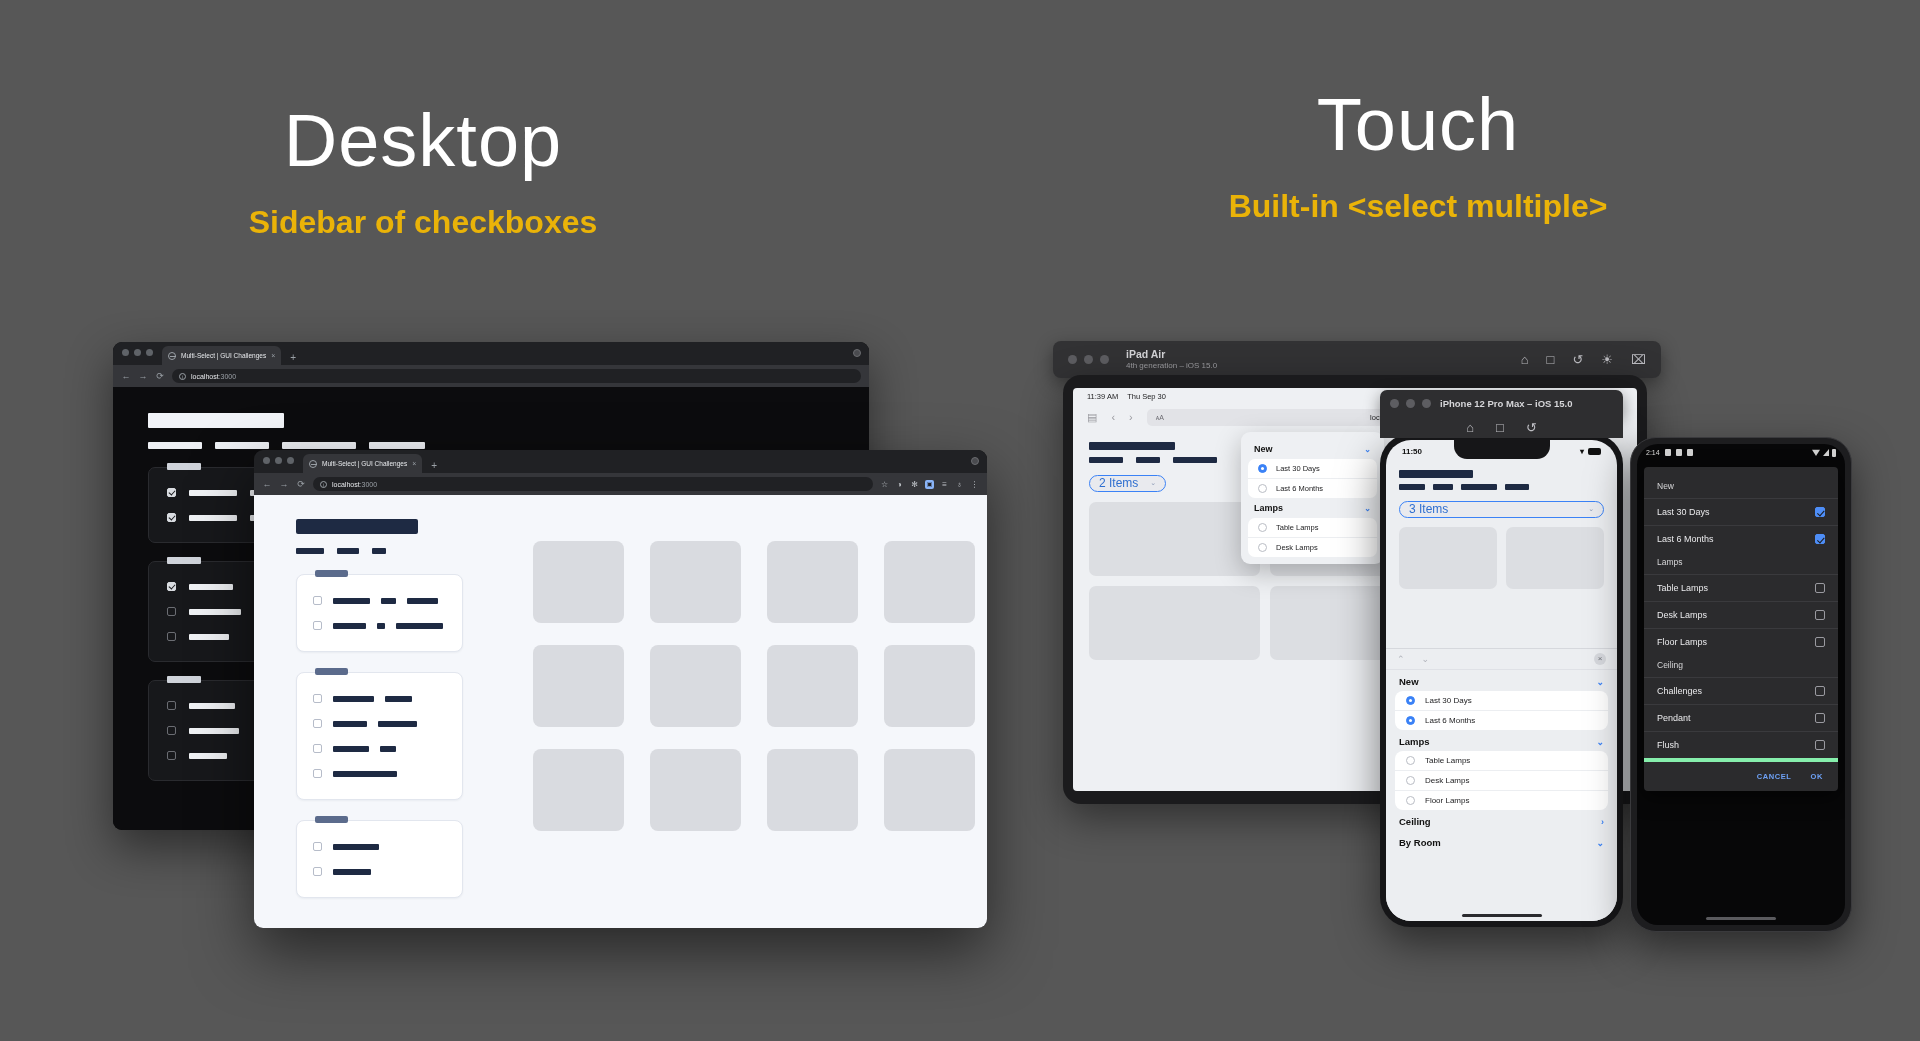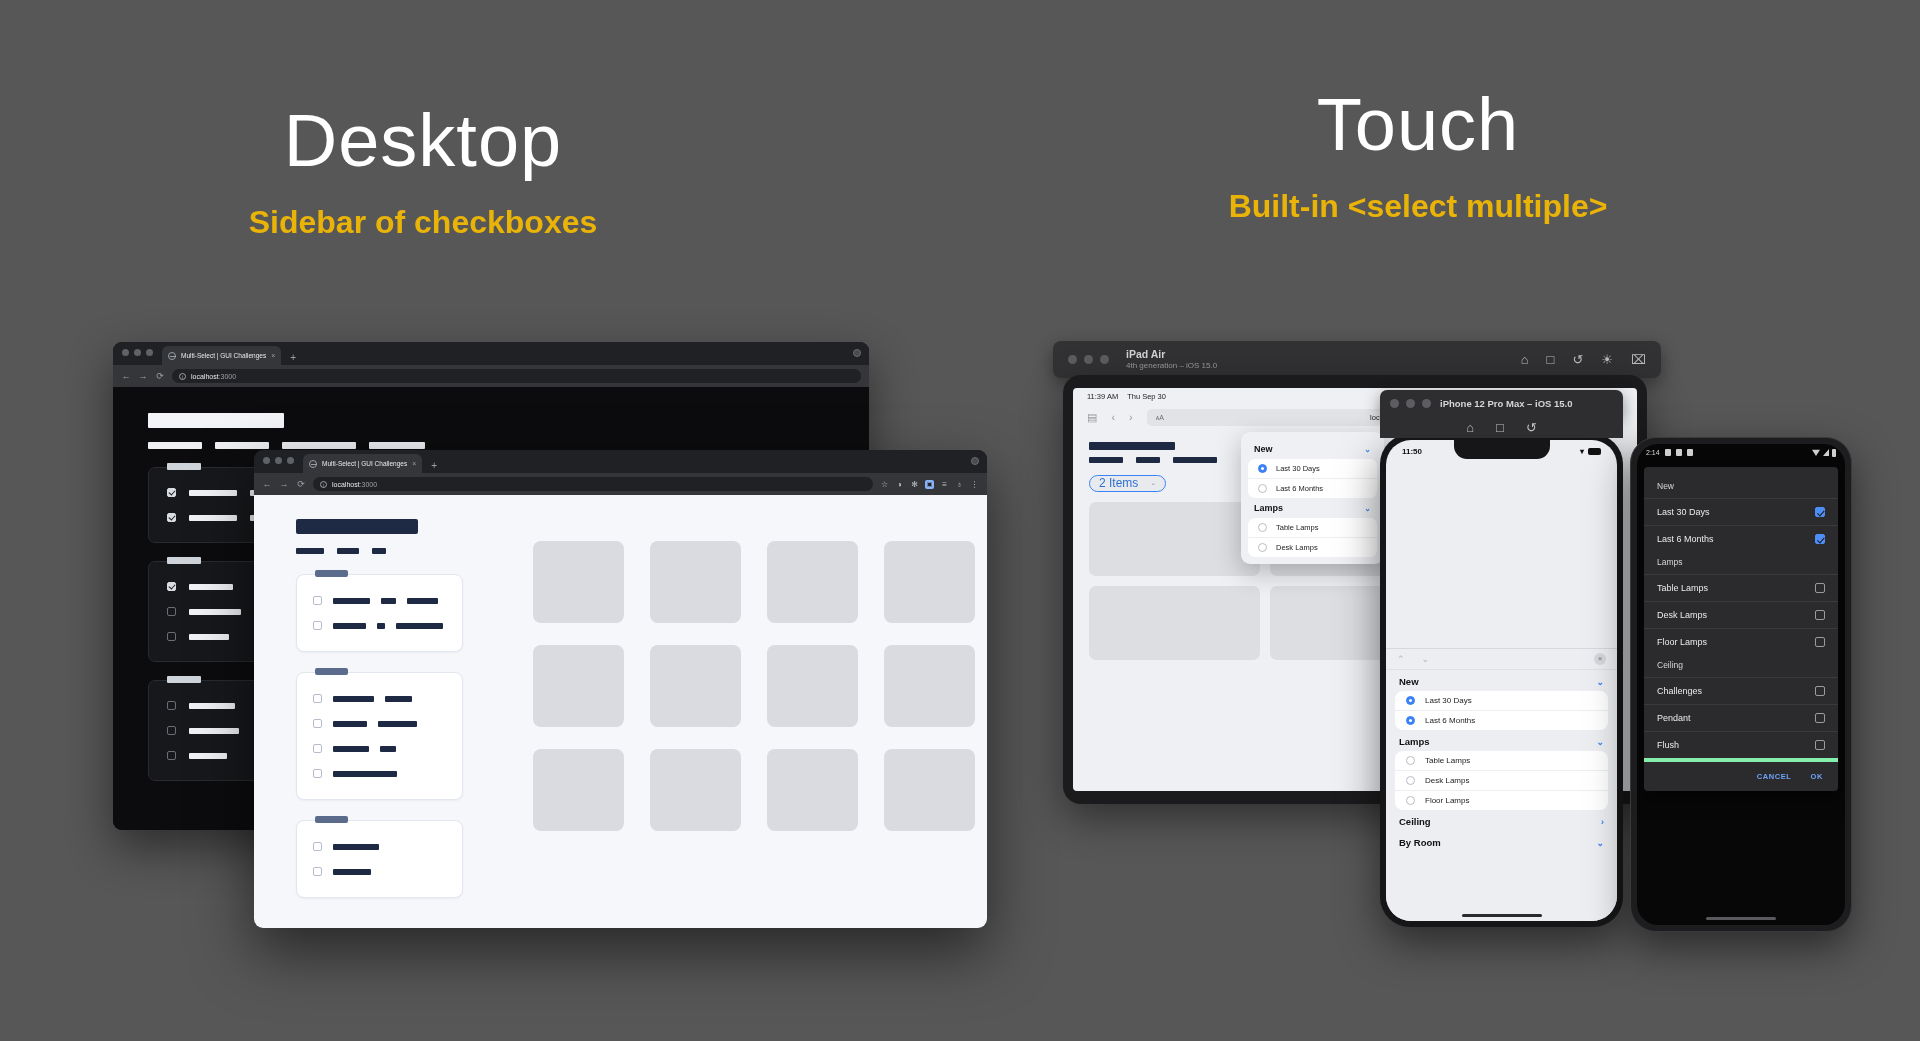--- a/index.html
+++ b/index.html
@@ -636,20 +636,41 @@
     </div>
     <div class="iph-body">
       <div class="iph-screen">
         <div class="notch"></div>
         <div class="iph-status">
           <span>11:50</span>
           <span class="right">
             <span>▾</span>
             <span class="batt"></span>
           </span>
+        </div>
+        <div class="iph-content">
+          <div class="sk-chipline" style="margin-top:4px">
+            <span class="sk-chip-d" style="width:74px;height:8px"></span>
+          </div>
+          <div class="sk-chipline" style="margin-top:6px;gap:8px">
+            <span class="sk-chip-d" style="width:26px"></span>
+            <span class="sk-chip-d" style="width:20px"></span>
+            <span class="sk-chip-d" style="width:36px"></span>
+            <span class="sk-chip-d" style="width:24px"></span>
+          </div>
+          <div style="margin-top:9px">
+            <div class="pill-select" style="width:100%">
+              <span class="pill-label">3 Items</span>
+              <span class="pill-caret">⌄</span>
+            </div>
+          </div>
+          <div class="iph-grid">
+            <div class="iph-tile"></div>
+            <div class="iph-tile"></div>
+          </div>
         </div>
 
         <div class="ios-sheet">
           <div class="sheet-toolbar">
             <span class="sheet-arrow">⌃</span>
             <span class="sheet-arrow">⌄</span>
             <span class="sheet-close">×</span>
           </div>
           <div class="sheet-group-head">
             <span>New</span>

